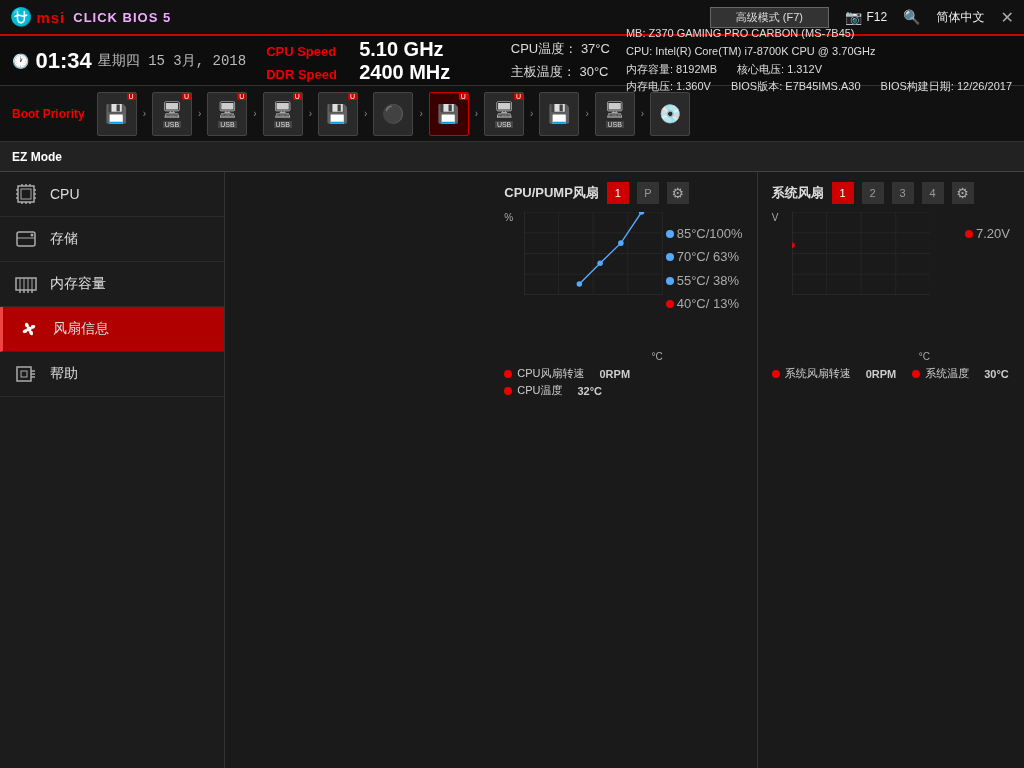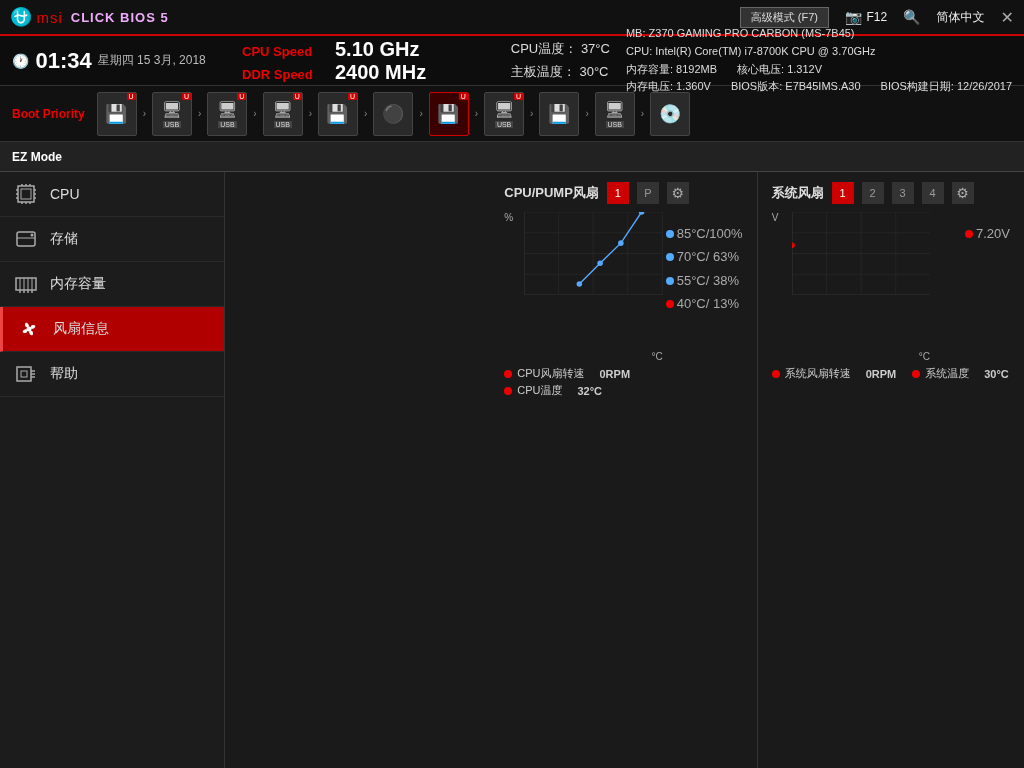--- a/index.html
+++ b/index.html
@@ -50,21 +50,21 @@
     .top-bar-right {
       display: flex;
       align-items: center;
       gap: 16px;
       font-size: 12px;
     }
     .top-bar-mode {
       background: #333;
       border: 1px solid #666;
       color: #ddd;
-      padding: 2px 10px;
+      padding: 2px 25px;
       font-size: 11px;
     }
     .top-bar-f12 {
       color: #eee;
       font-size: 12px;
       display: flex;
       align-items: center;
       gap: 4px;
     }
     .top-bar-lang {
@@ -395,21 +395,21 @@
       fill: #5af;
     }
   </style>
 </head>
 <body>
 
 <div class="top-bar">
   <div class="top-bar-left">
     <div class="msi-logo">
       <span class="msi-logo-dragon">⛎</span>
-      <span style="color:#e00;font-weight:normal;font-size:15px;letter-spacing:1px;">msi</span>
+      <span style="color:#e00;font-weight:bold;font-size:15px;letter-spacing:1px;">msi</span>
     </div>
     <span class="bios-title">CLICK BIOS 5</span>
   </div>
   <div class="top-bar-right">
     <div class="top-bar-mode">高级模式 (F7)</div>
     <div class="top-bar-f12">
       <span style="color:#e00;font-size:14px;">📷</span>
       <span>F12</span>
     </div>
     <div class="top-bar-f12">
@@ -418,21 +418,21 @@
     <div class="top-bar-lang">简体中文</div>
     <div class="top-bar-close">✕</div>
   </div>
 </div>
 
 <div class="info-bar">
   <div class="datetime">
     <span class="clock-icon">🕐</span>
     <span class="time-text">01:34</span>
     <div>
-      <div style="font-size:12px;color:#bbb;">
+      <div style="font-size:14px;color:#bbb;font-family:Liberation Mono, monospace;">
         <span>星期四</span>
         <span> </span>
         <span>15 3月, 2018</span>
       </div>
     </div>
   </div>
 
   <div class="speeds-section">
     <div class="speeds-row">
       <span class="speed-label">CPU Speed</span>

